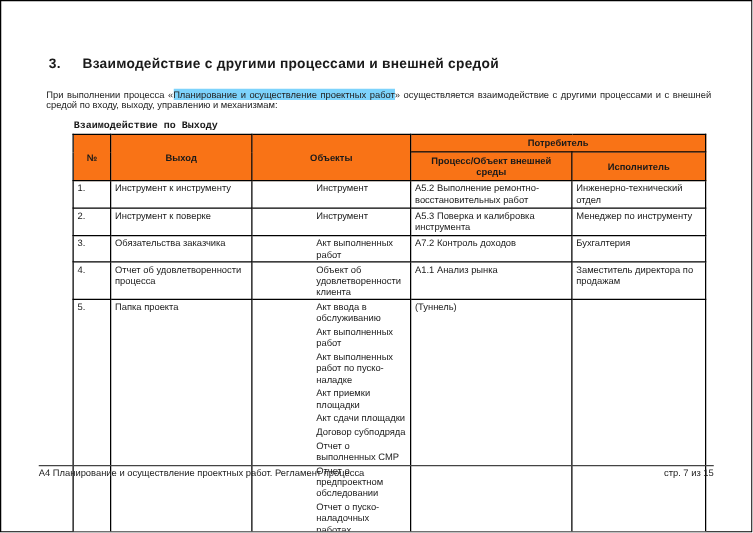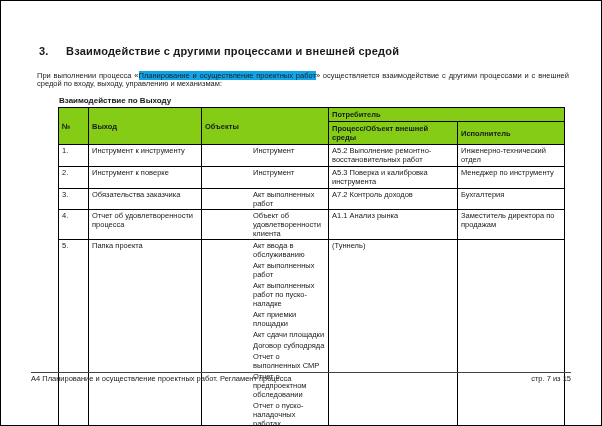--- a/index.html
+++ b/index.html
@@ -11,33 +11,33 @@
   }
   .heading {
     position:absolute; left:38px; top:44px; display:flex;
     font-weight:bold; font-size:11px; letter-spacing:.2px;
   }
   .heading .num { width:27px; }
   .para {
     position:absolute; left:36px; top:71px; width:532px;
     font-size:7.5px; line-height:8.2px; text-align:justify; color:#222;
   }
-  .hl { background:#0ea5e9; }
+  .hl { background:#7dd3fc; }
   .tbl-title {
     position:absolute; left:58px; top:95px;
-    font-weight:bold; font-size:8px;
+    font-weight:bold; font-size:8px;font-family:Liberation Mono, monospace;
   }
   table.tbl {
     position:absolute; left:57px; top:106px; width:506px;
     border-collapse:collapse; table-layout:fixed;
     font-size:7.5px; line-height:9px;
   }
   .tbl th, .tbl td { border:1px solid #000; padding:1px 3px; }
   .tbl th {
-    background:#84cc16; font-weight:bold; text-align:left;
+    background:#f97316; font-weight:bold; text-align:center;
     vertical-align:middle; font-size:7.5px;
   }
   .tbl td { vertical-align:top; text-align:left; background:#fff; }
   tr.hrow1 { height:14px; }
   tr.hrow2 { height:23px; }
   tr.r1, tr.r2, tr.r4 { height:22px; }
   tr.r3 { height:13px; }
   tr.r5 { height:125px; }
   .obj-line { margin-bottom:2px;padding-left:48px; }
   .obj-line:last-child { margin-bottom:0; }

